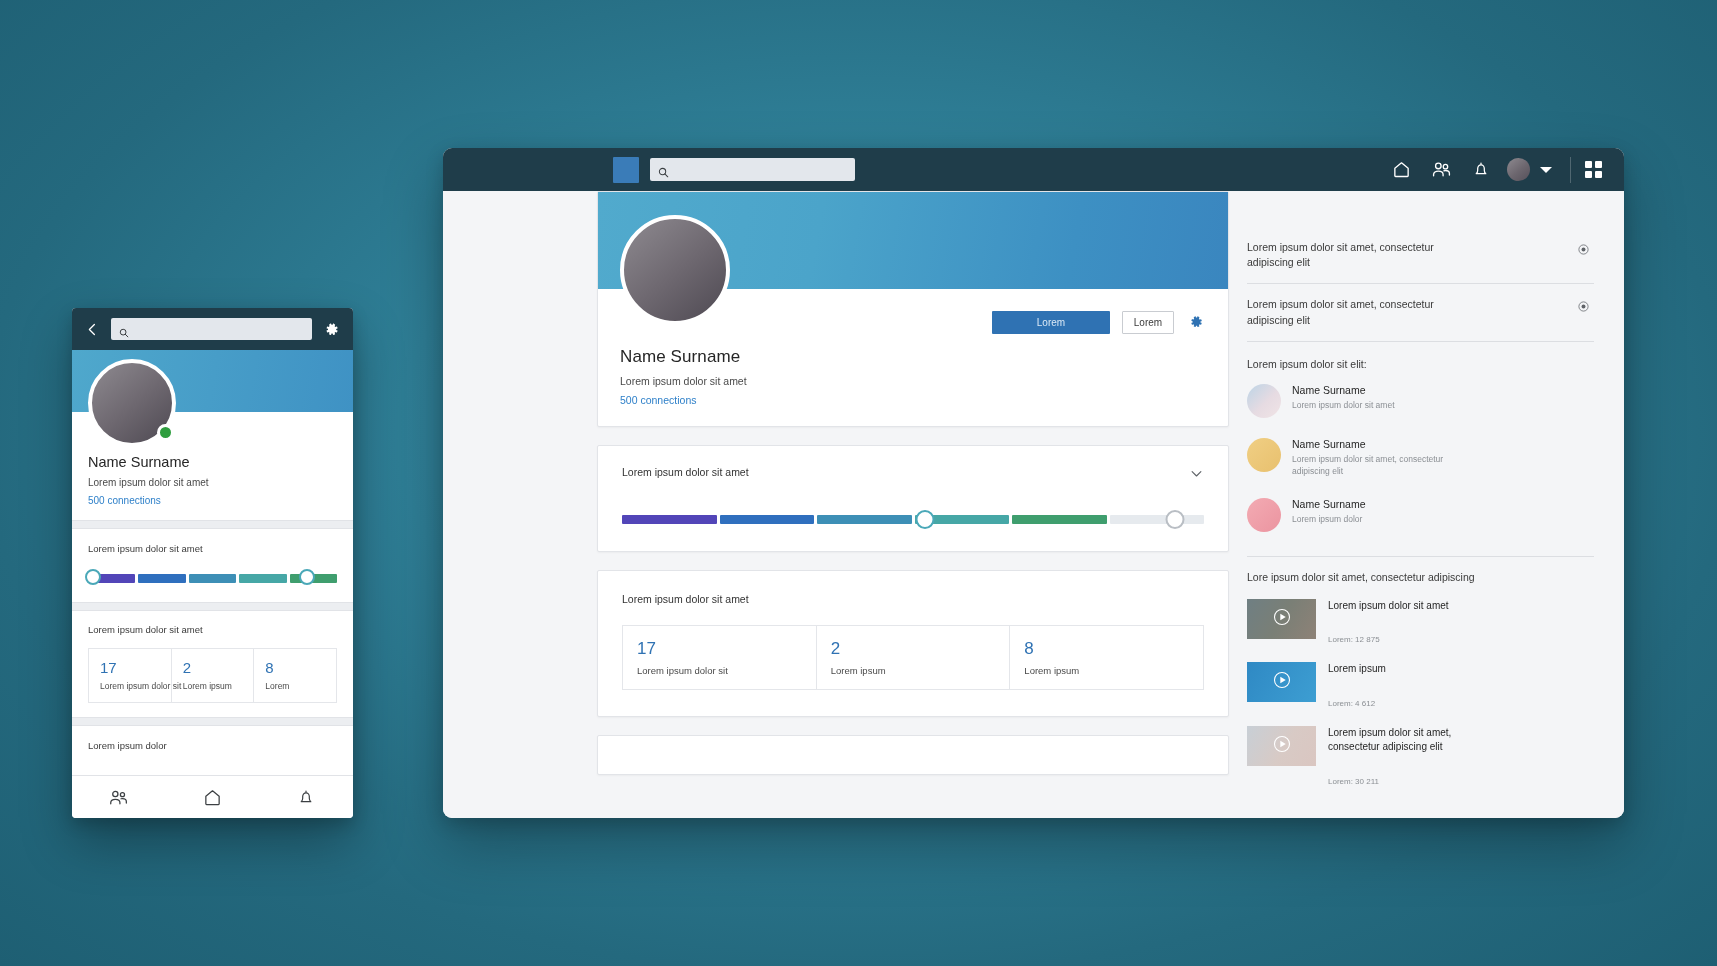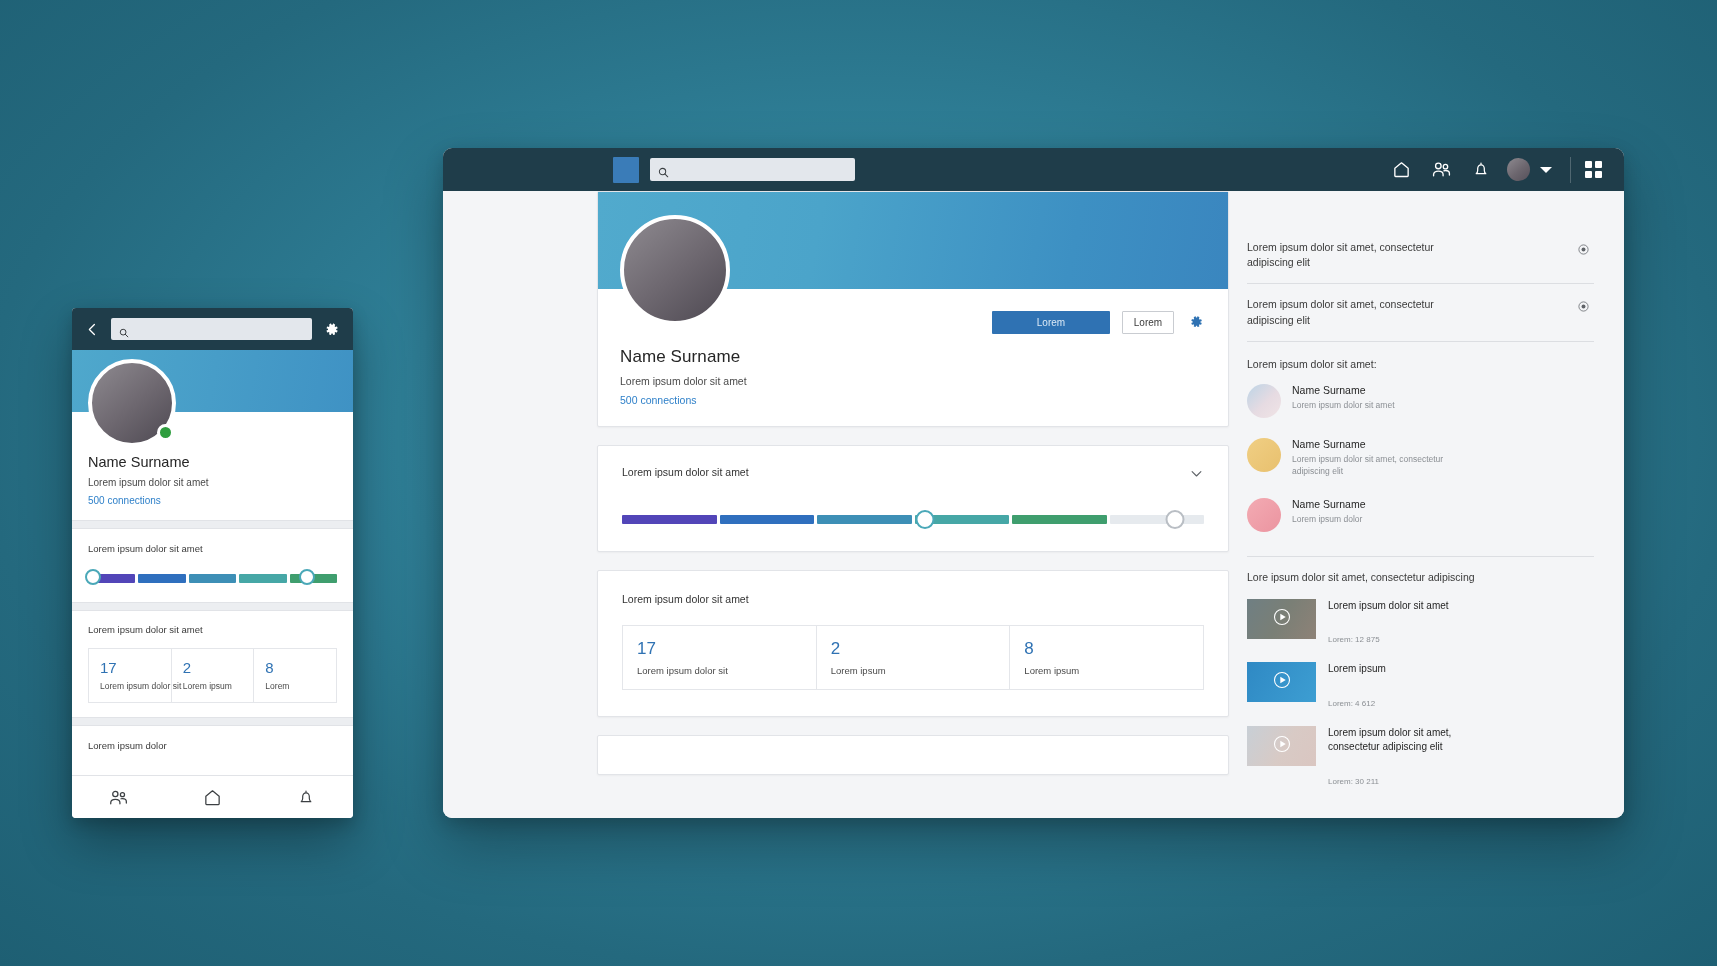--- a/index.html
+++ b/index.html
@@ -378,21 +378,21 @@
               </svg></span>
           </div>
           <div class="rail-item">
             <div class="rail-item-text">Lorem ipsum dolor sit amet, consectetur adipiscing elit</div>
             <span class="target-icon"><svg viewBox="0 0 24 24" width="13" height="13">
                 <circle cx="12" cy="12" r="8.5" fill="none" stroke="#5f6368" stroke-width="1.4"></circle>
                 <circle cx="12" cy="12" r="3.6" fill="#5f6368"></circle>
               </svg></span>
           </div>
         </div>
-      <div class="rail-head">Lorem ipsum dolor sit amet:</div>
+      <div class="rail-head">Lorem ipsum dolor sit elit:</div>
       <div id="rail-people">
           <div class="person">
             <div class="p-av a1"></div>
             <div>
               <div class="p-nm">Name Surname</div>
               <div class="p-ds">Lorem ipsum dolor sit amet</div>
             </div>
           </div>
           <div class="person">
             <div class="p-av a2"></div>

